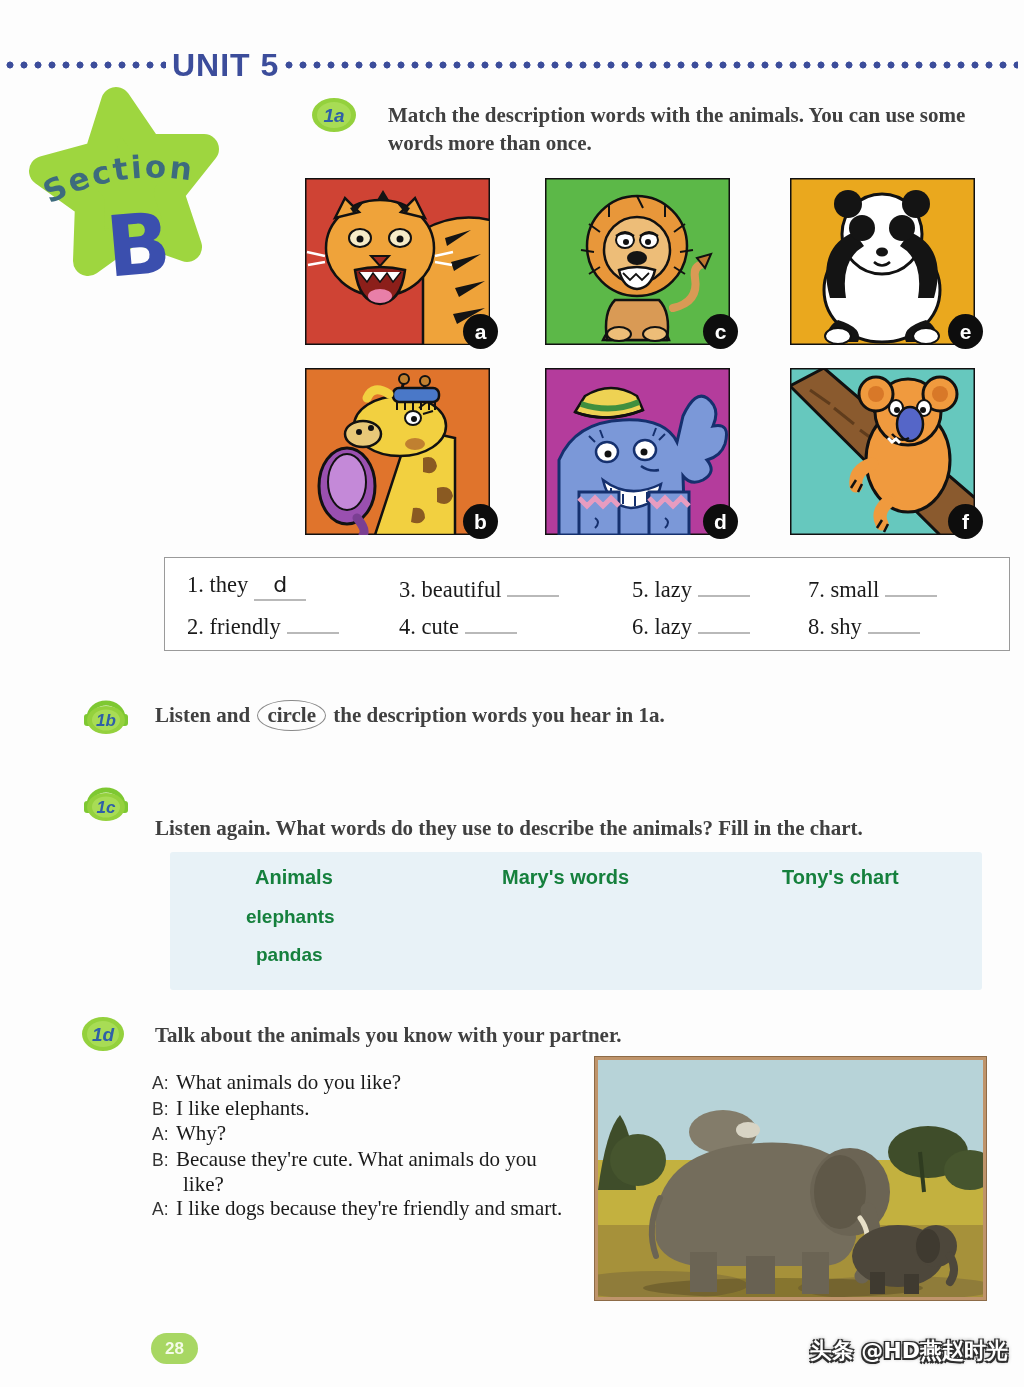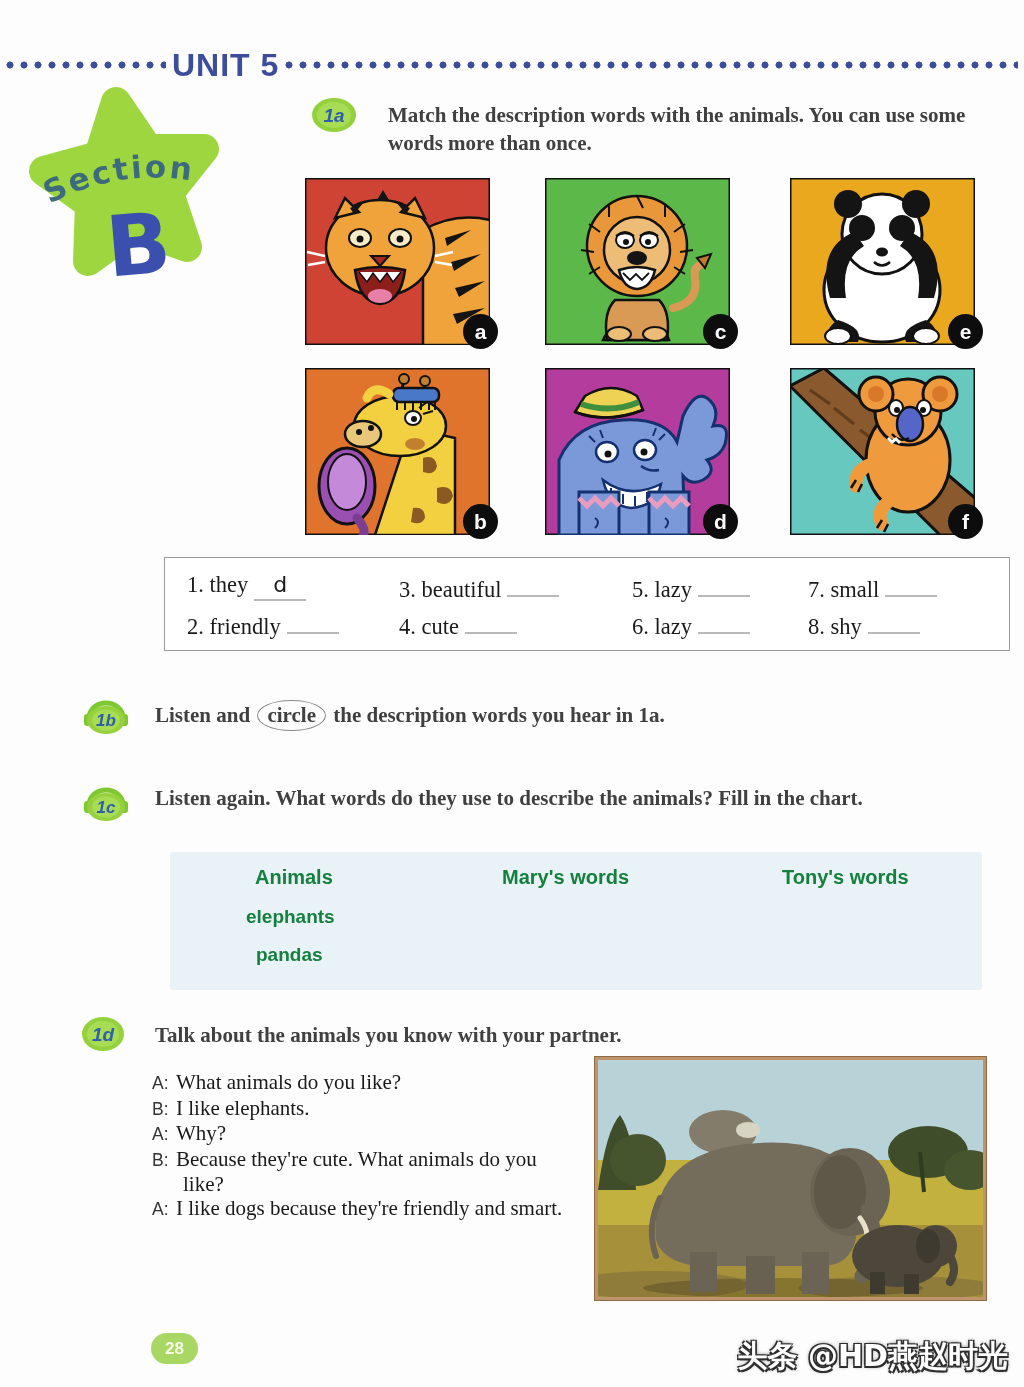--- a/index.html
+++ b/index.html
@@ -65,21 +65,21 @@
   
   .photo { left:595px; top:1057px; width:391px; height:243px;
     border:3px solid #bf946b; outline:1px solid #8d6b47; background:#b7d3d8; }
   .photo svg { display:block; width:100%; height:100%; }
 
   
   .page-num { left:151px; top:1333px; width:47px; height:31px; background:#a8d763;
     border-radius:16px; color:#f4fbe8; display:flex; align-items:center; justify-content:center;
     font-family:"Liberation Sans", sans-serif; font-weight:bold; font-size:17px; }
   .watermark { right:16px; top:1336px; font-family:"DejaVu Sans", sans-serif;
-    font-weight:bold; font-size:30px; color:#fff;
+    font-weight:bold; font-size:22px; color:#fff;
     text-shadow:-1.5px -1.5px 0 #2e2e2e, 1.5px -1.5px 0 #2e2e2e,
       -1.5px 1.5px 0 #2e2e2e, 1.5px 1.5px 0 #2e2e2e, 0 0 4px #2e2e2e; }
 </style>
 </head>
 <body>
 
 <div class="page">
 
   <div class="abs rule-row">
     <div class="dots left"></div>
@@ -295,26 +295,26 @@
   <div class="abs badge" style="left:80px; top:781px; width:52px; height:44px;">
     <svg viewBox="0 0 52 44">
       <path d="M9,24 A17,15 0 0 1 43,24" fill="none" stroke="#7ec832" stroke-width="5"></path>
       <rect x="4" y="20" width="8" height="12" rx="3" fill="#7ec832"></rect>
       <rect x="40" y="20" width="8" height="12" rx="3" fill="#7ec832"></rect>
       <ellipse cx="26" cy="26" rx="19" ry="14" fill="#94d13d"></ellipse>
       <ellipse cx="26" cy="26" rx="14" ry="10.5" fill="#a8dc55"></ellipse>
       <text x="26" y="32" text-anchor="middle" font-family="Liberation Sans, sans-serif" font-weight="bold" font-style="italic" font-size="17" fill="#2f5fa8">1c</text>
     </svg>
   </div>
-  <div class="abs instr" style="left:155px; top:784px; width:800px;">Listen again. What words do they use to describe the animals? Fill in the chart.</div>
+  <div class="abs instr" style="left:155px; top:814px; width:800px;">Listen again. What words do they use to describe the animals? Fill in the chart.</div>
 
   <div class="abs chart-panel">
     <span class="chart-head" style="left:85px;">Animals</span>
     <span class="chart-head" style="left:332px;">Mary's words</span>
-    <span class="chart-head" style="left:612px;">Tony's words</span>
+    <span class="chart-head" style="left:612px;">Tony's chart</span>
     <span class="chart-row" style="left:76px;  top:54px;">elephants</span>
     <span class="chart-row" style="left:86px;  top:92px;">pandas</span>
   </div>
 
   <div class="abs badge" style="left:80px; top:1016px;">
     <svg viewBox="0 0 46 36">
       <ellipse cx="23" cy="18" rx="21" ry="17" fill="#94d13d"></ellipse>
       <ellipse cx="23" cy="18" rx="16" ry="13" fill="#a8dc55"></ellipse>
       <text x="23" y="25" text-anchor="middle" font-family="Liberation Sans, sans-serif" font-weight="bold" font-style="italic" font-size="19" fill="#2f5fa8">1d</text>
     </svg>

